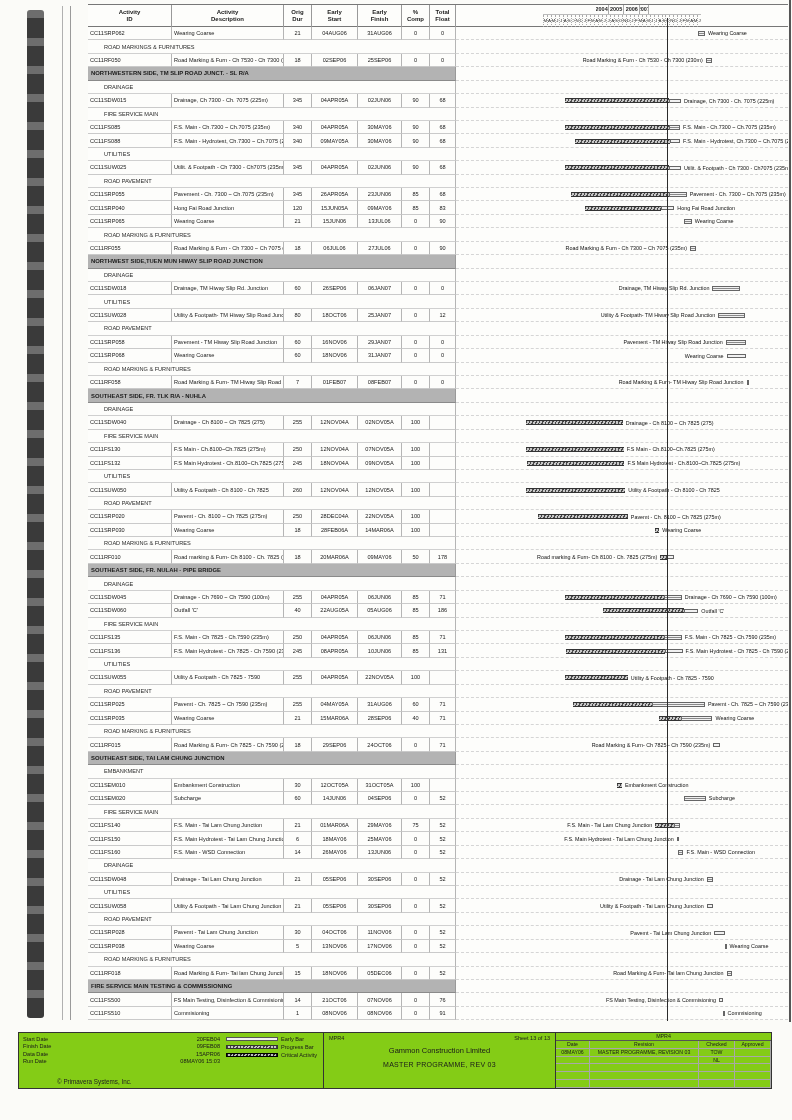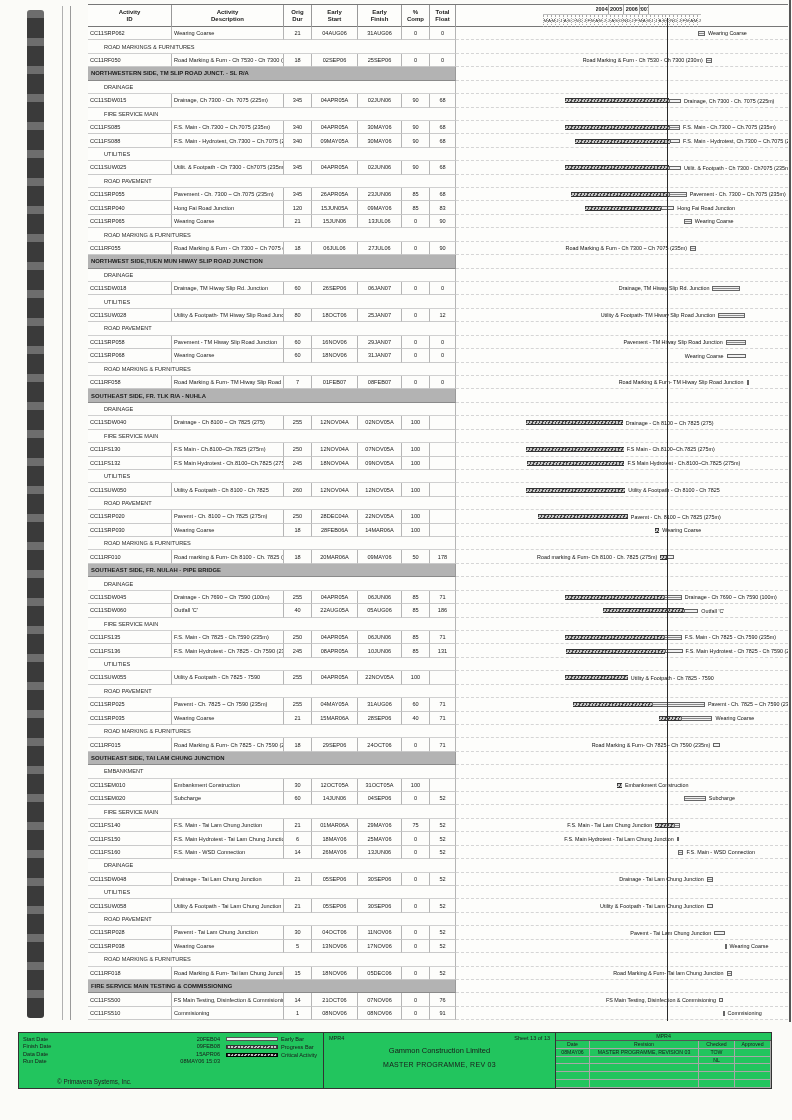--- a/index.html
+++ b/index.html
@@ -47,21 +47,21 @@
     border-top:0.5px solid #333; border-bottom:0.5px solid #333; }
   .seg.early { height:4.6px; top:4.4px;
     background: linear-gradient(to bottom,#f1f1f1 0 30%,#8a8a8a 42% 58%,#f1f1f1 70%);
     border:0.5px solid #666; }
   .blab { position:absolute; font-size:5.4px; top:3.4px; white-space:nowrap; color:#111; }
 
   .ddline { position:absolute; left:579px; top:13px; width:1px; height:1003px; background:#2b2b2b; }
 
   
   .footer { position:absolute; left:18px; top:1032px; width:754px; height:57px;
-    border:1px solid #333; background:#22c55e; display:flex; font-size:5.6px; }
+    border:1px solid #333; background:#84cc16; display:flex; font-size:5.6px; }
   .f-dates { width:205px; padding:2px 0 2px 4px; position:relative; }
   .f-drow { display:flex; justify-content:space-between; height:7.5px; align-items:center; padding-right:4px; }
   .f-copy { position:absolute; bottom:3px; left:38px; font-size:6.3px; color:#222; }
   .f-legend { width:100px; padding:2px 3px 2px 2px; border-right:1px solid #333; }
   .f-lrow { display:flex; align-items:center; height:8px; gap:3px; }
   .f-lbar { width:52px; height:4.5px; flex:none; }
   .f-lbar.early { background:linear-gradient(to bottom,#f3f3f3 0 30%,#999 42% 58%,#f3f3f3 70%); border:0.5px solid #555; }
   .f-lbar.prog  { background:repeating-linear-gradient(115deg,#444 0 1.2px,#c9c9c9 1.2px 3px); border:0.5px solid #333; }
   .f-lbar.crit  { background:repeating-linear-gradient(115deg,#222 0 1.4px,#bbb 1.4px 3px); border:0.5px solid #000; }
   .f-center { flex:1; position:relative; border-right:1px solid #333; text-align:center; }

